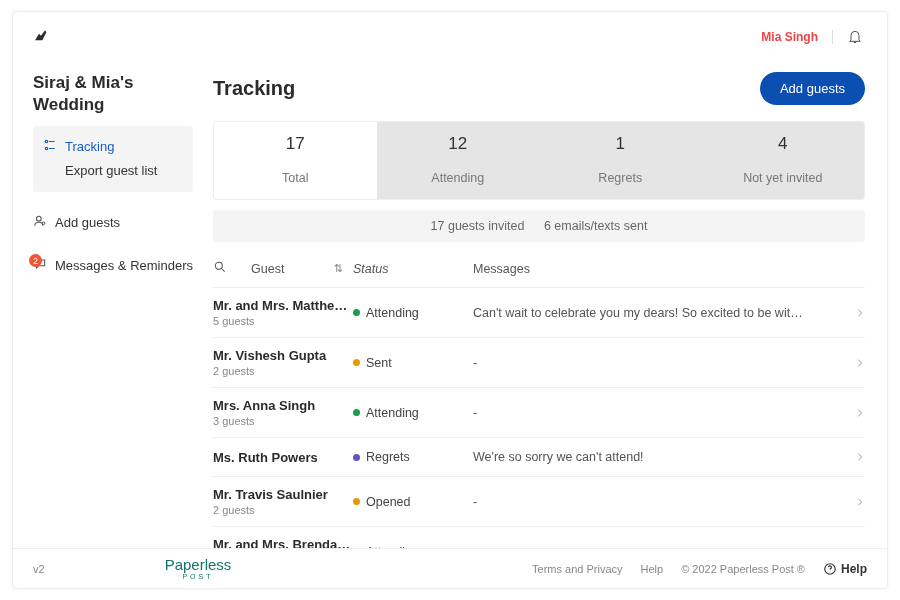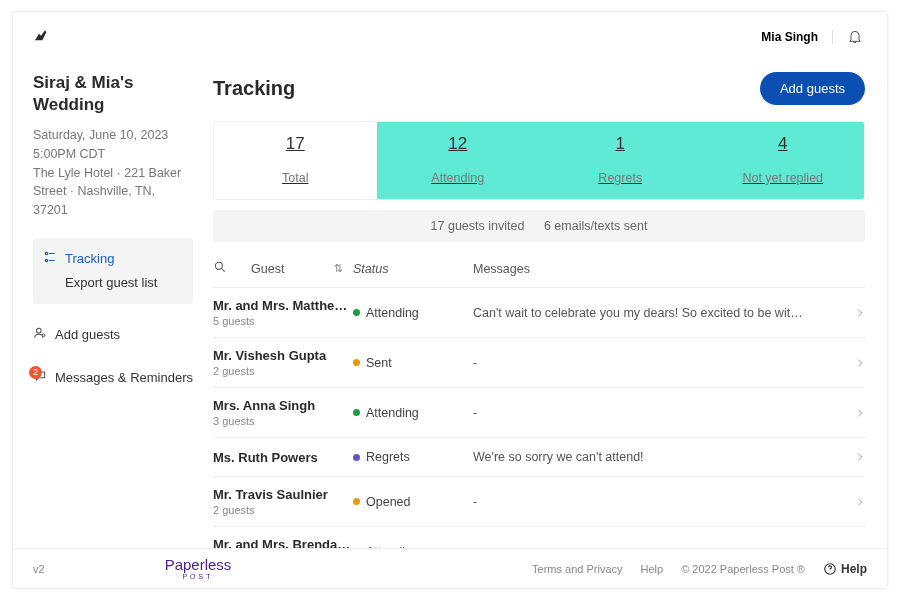--- a/index.html
+++ b/index.html
@@ -15,21 +15,21 @@
     display: flex;
     flex-direction: column;
     overflow: hidden;
   }
   .topbar {
     height: 50px;
     display:flex; align-items:center; justify-content:space-between;
     padding: 0 24px 0 20px;
   }
   .bird svg { width:16px; height:16px; }
-  .top-right { display:flex; align-items:center; gap:14px; font-size:12px; font-weight:600; color:#000000; }
+  .top-right { display:flex; align-items:center; gap:14px; font-size:12px; font-weight:600; color:#ef4444; }
   .divider { width:1px; height:14px; background:#ddd; }
   .bell svg { width:16px; height:16px; stroke:#555; fill:none; stroke-width:1.5; }
 
   .body { flex:1; display:flex; overflow:hidden; }
   .sidebar { width: 194px; padding: 10px 14px 0 20px; }
   .event-title { font-size:17px; font-weight:600; line-height:1.3; color:#2b2b2b; margin-bottom:10px; }
   .event-meta { font-size:12.5px; color:#777; line-height:1.5; margin-bottom:18px; }
   .sidebar-actions { display:flex; gap:12px; font-size:13px; color:#1a5ec7; margin-bottom:22px; }
   .sidebar-actions .act { cursor:pointer; display:inline-flex; align-items:center; gap:3px; }
   .caret-down { display:inline-block; width:0;height:0;border-left:4px solid transparent;border-right:4px solid transparent;border-top:5px solid #1a5ec7; }
@@ -40,23 +40,23 @@
   .side-row.active { color:#1a5ec7; font-weight:500; }
   .side-sub { margin-left:22px; }
   .badge { position:relative; }
   .badge .dot { position:absolute; top:-3px; left:-4px; background:#f4532e; color:#fff; font-size:9px; border-radius:50%; width:13px; height:13px; display:flex; align-items:center; justify-content:center; }
 
   .main { flex:1; padding: 10px 22px 0 6px; display:flex; flex-direction:column; overflow:hidden; }
   .main-header { display:flex; align-items:center; justify-content:space-between; margin-bottom:16px; }
   .main-title { font-size:20px; font-weight:600; }
   .add-btn { background:#0b4fb3; color:#fff; border:none; border-radius:20px; padding:9px 20px; font-size:13px; cursor:pointer; }
 
-  .stats { display:flex; border:1px solid #eee; border-radius:3px; overflow:hidden; margin-bottom:10px;text-decoration:underline;}
+  .stats { display:flex; border:1px solid #eee; border-radius:3px; overflow:hidden; margin-bottom:10px;}
   .stat { flex:1; text-align:center; padding:12px 0 14px; cursor:pointer; }
-  .stat.inactive { background:#5eead4; }
+  .stat.inactive { background:#e5e5e5; }
   .stat .num { font-size:17px; color:#333; }
   .stat .lbl { font-size:12.5px; color:#777; margin-top:17px; }
 
   .summary-bar { background:#f4f4f4; border-radius:3px; text-align:center; font-size:12.5px; color:#666; padding:9px 0; margin-bottom:12px; }
   .summary-bar span { margin: 0 8px; }
 
   .table-head { display:flex; align-items:center; font-size:12.5px; color:#555; padding:6px 0 10px; border-bottom:1px solid #eee; }
   .col-guest { width:140px; display:flex; align-items:center; gap:24px; }
   .col-status { width:120px;font-style:italic; }
   .col-msg { flex:1; }
@@ -69,21 +69,21 @@
   .guest-cell {width:140px;}
   .guest-name { font-size:13px; font-weight:600; color:#2b2b2b; white-space:nowrap; overflow:hidden; text-overflow:ellipsis; }
   .guest-sub { font-size:11px; color:#888; margin-top:2px; }
   .status-cell { width:120px; display:flex; align-items:center; gap:6px; font-size:12.5px; color:#444; }
   .status-cell .sdot { width:7px; height:7px; border-radius:50%; }
   .msg-cell { flex:1; font-size:12.5px; color:#555; white-space:nowrap; overflow:hidden; text-overflow:ellipsis; }
   .arrow-cell { width:28px; text-align:right; color:#888; }
   .arrow-cell svg { width:10px; height:10px; stroke:#888; stroke-width:2; fill:none; }
 
   .footer { height:40px; border-top:1px solid #eee; display:flex; align-items:center; padding:0 20px; font-size:11px; color:#888; }
-  .footer .brand { font-family: cursive; font-size:15px; color:#4c1d95; margin-left:120px; line-height:1; text-align:center;}
+  .footer .brand { font-family: cursive; font-size:15px; color:#0f766e; margin-left:120px; line-height:1; text-align:center;}
   .footer .brand small{ display:block; font-size:7px; letter-spacing:3px; font-family:-apple-system,sans-serif;}
   .footer .links { margin-left:auto; display:flex; gap:18px; align-items:center; }
   .footer .help-pill { display:flex; align-items:center; gap:4px; color:#333; font-weight:600; font-size:12px; }
 
   .icon14 { width:14px; height:14px; }
 </style>
 </head>
 <body>
 
 <div class="app">
@@ -101,25 +101,20 @@
             <path d="M6 18 L6 11 A6 6 0 0 1 18 11 L18 18 L20 20 L4 20 Z"></path>
             <path d="M10 20 A2 2 0 0 0 14 20"></path>
           </svg>
       </span>
     </div>
   </div>
 
   <div class="body">
     <aside class="sidebar">
       <div class="event-title">Siraj &amp; Mia's Wedding</div>
-      <div class="event-meta">
-        <div>Saturday, June 10, 2023</div>
-        <div>5:00PM CDT</div>
-        <div>The Lyle Hotel · 221 Baker Street · Nashville, TN, 37201</div>
-      </div>
 
       <div class="side-section side-box">
         <div class="side-row active">
           <span>
             <svg class="icon14" viewBox="0 0 24 24" fill="none" stroke="#1a5ec7" stroke-width="2">
                 <circle cx="6" cy="6" r="2"></circle>
                 <circle cx="6" cy="18" r="2"></circle>
                 <path d="M10 6 H20 M10 18 H20"></path>
               </svg>
           </span>
@@ -171,21 +166,21 @@
           <div class="stat inactive">
             <div class="num">12</div>
             <div class="lbl">Attending</div>
           </div>
           <div class="stat inactive">
             <div class="num">1</div>
             <div class="lbl">Regrets</div>
           </div>
           <div class="stat inactive">
             <div class="num">4</div>
-            <div class="lbl">Not yet replied</div>
+            <div class="lbl">Not yet invited</div>
           </div>
         </div>
 
       <div class="summary-bar">
         <span>17 guests invited</span>
         <span>6 emails/texts sent</span>
       </div>
 
       <div class="table-head">
         <div class="col-guest">

